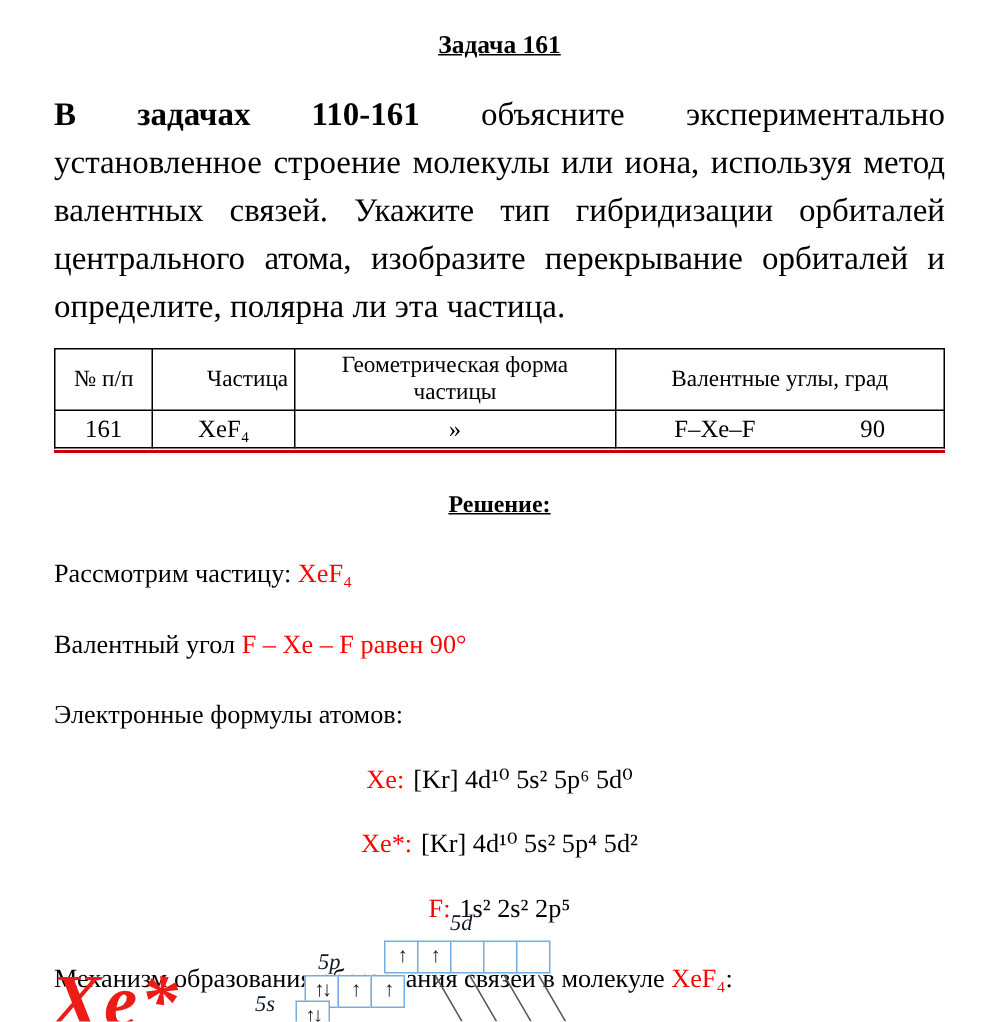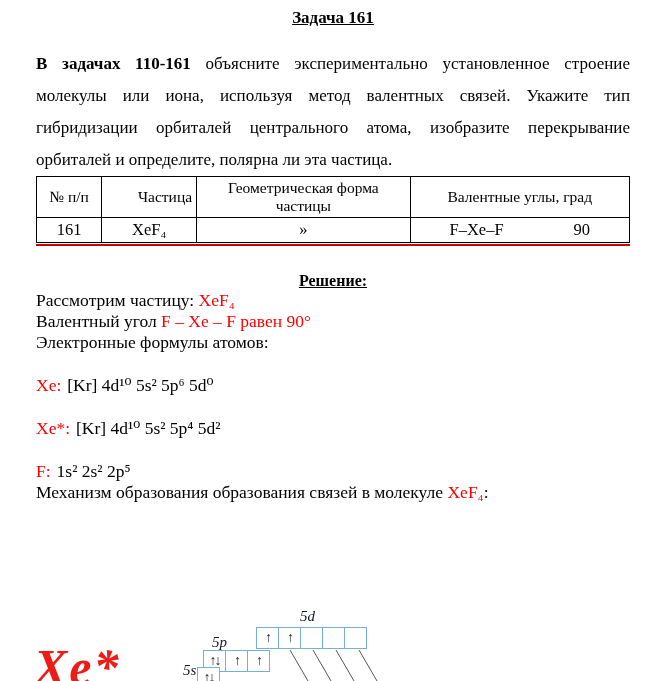--- a/index.html
+++ b/index.html
@@ -4,35 +4,35 @@
 <style>
   * { margin:0; padding:0; box-sizing:border-box; }
   html,body { width:666px; height:681px; }
   body {
     background:#ffffff;
     color:#000;
     font-family:"Liberation Serif","DejaVu Serif",serif;
     position:relative;
     overflow:hidden;
   }
-  .page { padding:8px 36px 0 36px; }
+  .page { padding:20px 36px 0 36px; }
 
   .title {
     text-align:center;
     font-size:17px;
     font-weight:bold;
     text-decoration:underline;
     margin-bottom:20px;
   }
 
   .intro {
-    font-size:17px;
+    font-size:22px;
     line-height:32px;
     text-align:justify;
-    margin-bottom:0;
+    margin-bottom:12px;
     font-family:Liberation Serif, serif;
   }
   .intro b { font-weight:bold; }
 
   table {
     width:100%;
     border-collapse:collapse;
     font-size:15.5px;
   }
   th, td {
@@ -52,22 +52,22 @@
   .red-line { height:2px; background:#cc0000; margin-top:1px; }
 
   .solution-heading {
     text-align:center;
     font-size:16px;
     font-weight:bold;
     text-decoration:underline;
     margin-top:26px;
   }
 
-  .line { font-size:17.5px; }
-  .formula { font-size:17.5px; margin-top:22px; text-align:left; }
+  .line { font-size:17.5px; margin-top:26px; }
+  .formula { font-size:17.5px; margin-top:22px; text-align:center; }
   .formula .red { margin-right:6px; }
   .red { color:#ff0000; }
 
   
   .diagram { position:absolute; left:0; top:600px; width:666px; height:81px; }
   .atom-label {
     position:absolute; left:34px; top:42px;
     color:#ed1c16; font-size:50px; font-weight:bold; font-style:italic;
     letter-spacing:2px; line-height:1;
   }
@@ -151,21 +151,21 @@
     <div class="orb-cell"></div>
   </div>
 
   <span class="orb-label" style="left:212px; top:34px;">5p</span>
   <div class="orb-row" style="left:203px; top:50px;">
     <div class="orb-cell">↑↓</div>
     <div class="orb-cell">↑</div>
     <div class="orb-cell">↑</div>
   </div>
 
-  <span class="orb-label" style="left:183px; top:62px;">5s</span>
+  <span class="orb-label" style="left:170px; top:62px;">5s</span>
   <div class="orb-row" style="left:197px; top:67px;">
     <div class="orb-cell">↑↓</div>
   </div>
 
   <svg class="bond-lines" width="666" height="81" viewBox="0 0 666 81">
     <line x1="290" y1="50" x2="308" y2="81" stroke="#555" stroke-width="1"></line>
     <line x1="313" y1="50" x2="331" y2="81" stroke="#555" stroke-width="1"></line>
     <line x1="336" y1="50" x2="354" y2="81" stroke="#555" stroke-width="1"></line>
     <line x1="359" y1="50" x2="377" y2="81" stroke="#555" stroke-width="1"></line>
   </svg>

